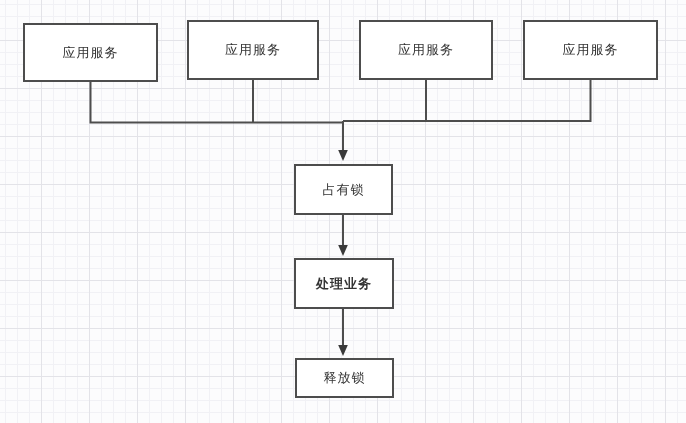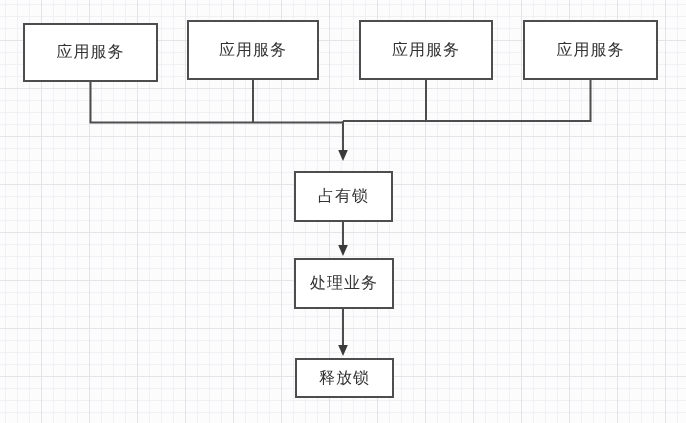--- a/index.html
+++ b/index.html
@@ -28,33 +28,33 @@
     pointer-events: none;
   }
   .node {
     position: absolute;
     box-sizing: border-box;
     background: #ffffff;
     border: 2px solid #4d4d4d;
     display: flex;
     align-items: center;
     justify-content: center;
-    font-size: 16px;
+    font-size: 13px;
     color: #333333;
     letter-spacing: 1px;
     cursor: default;
   }
   
   .node.app1 { left: 23px;  top: 23px; width: 135px; height: 59px; }
   .node.app2 { left: 187px; top: 20px; width: 132px; height: 60px; }
   .node.app3 { left: 359px; top: 20px; width: 134px; height: 60px; }
   .node.app4 { left: 523px; top: 20px; width: 135px; height: 60px; }
   
-  .node.lock    { left: 294px; top: 164px; width: 99px;  height: 51px; margin-top: 7px; }
-  .node.process { left: 294px; top: 258px; width: 100px; height: 51px; }
+  .node.lock    { left: 294px; top: 164px; width: 99px;  height: 51px; }
+  .node.process { left: 294px; top: 258px; width: 100px; height: 51px; font-weight: bold; }
   .node.release { left: 295px; top: 358px; width: 99px;  height: 40px; }
 </style>
 </head>
 <body>
 
 <div class="canvas">
 
   <svg class="edges" width="686" height="423" viewBox="0 0 686 423">
     <g stroke="#4d4d4d" stroke-width="2" fill="none">
 

